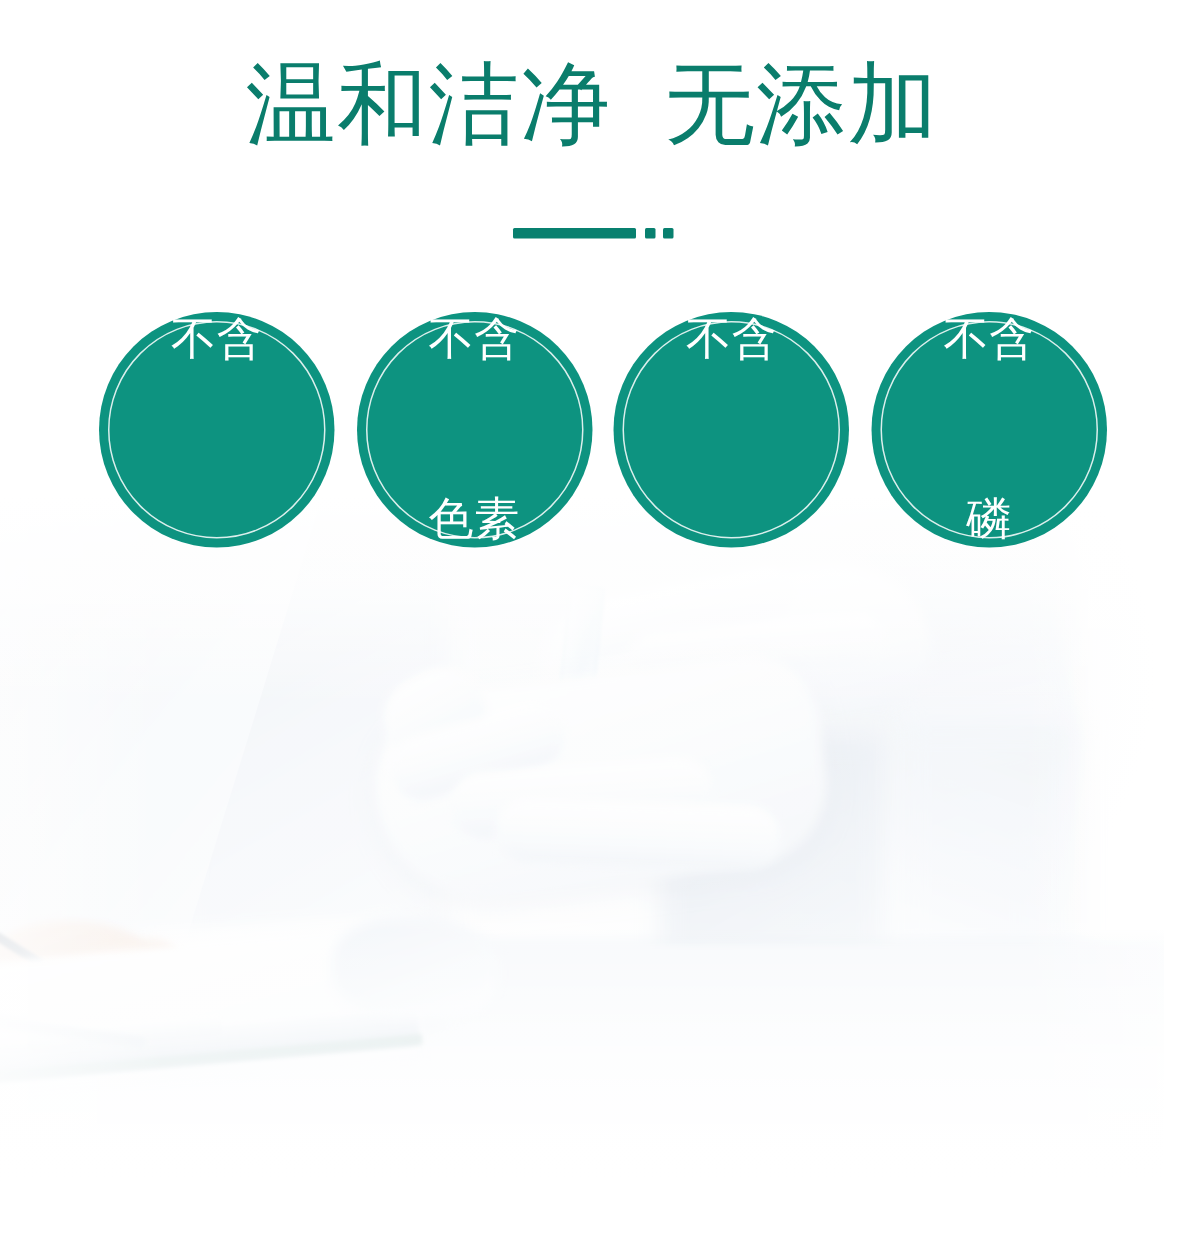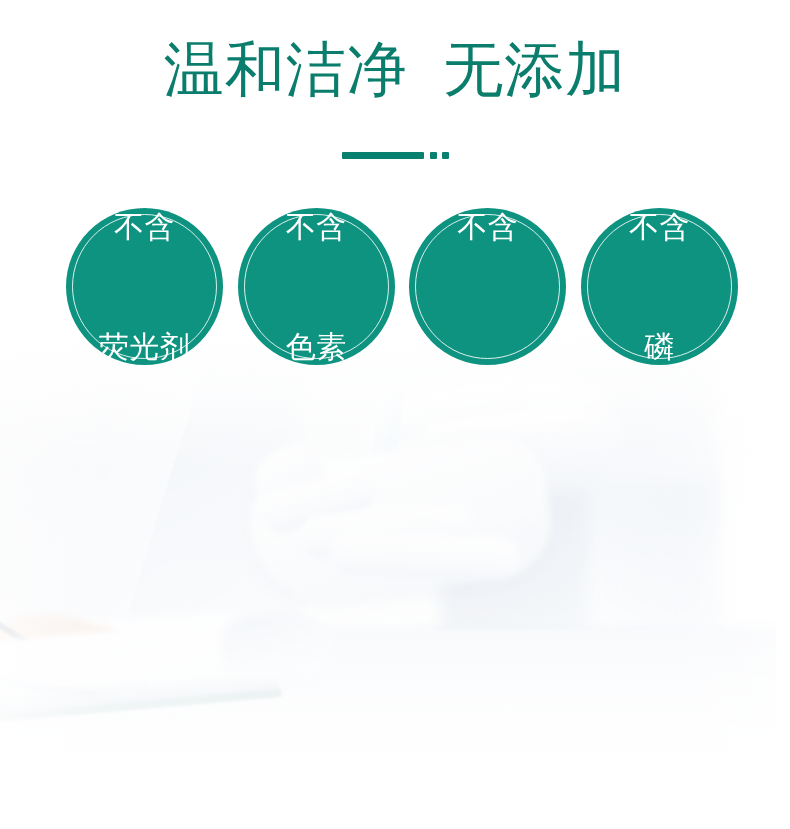--- a/index.html
+++ b/index.html
@@ -352,21 +352,20 @@
     <span class="bar"></span>
     <span class="dot"></span>
     <span class="dot second"></span>
   </div>
 
   <div id="badges">
 
     <div class="badge">
       <span class="ring"></span>
       <span class="line">不含</span>
-      <span class="line">荧光剂</span>
     </div>
 
     <div class="badge">
       <span class="ring"></span>
       <span class="line">不含</span>
       <span class="line">色素</span>
     </div>
 
     <div class="badge">
       <span class="ring"></span>

